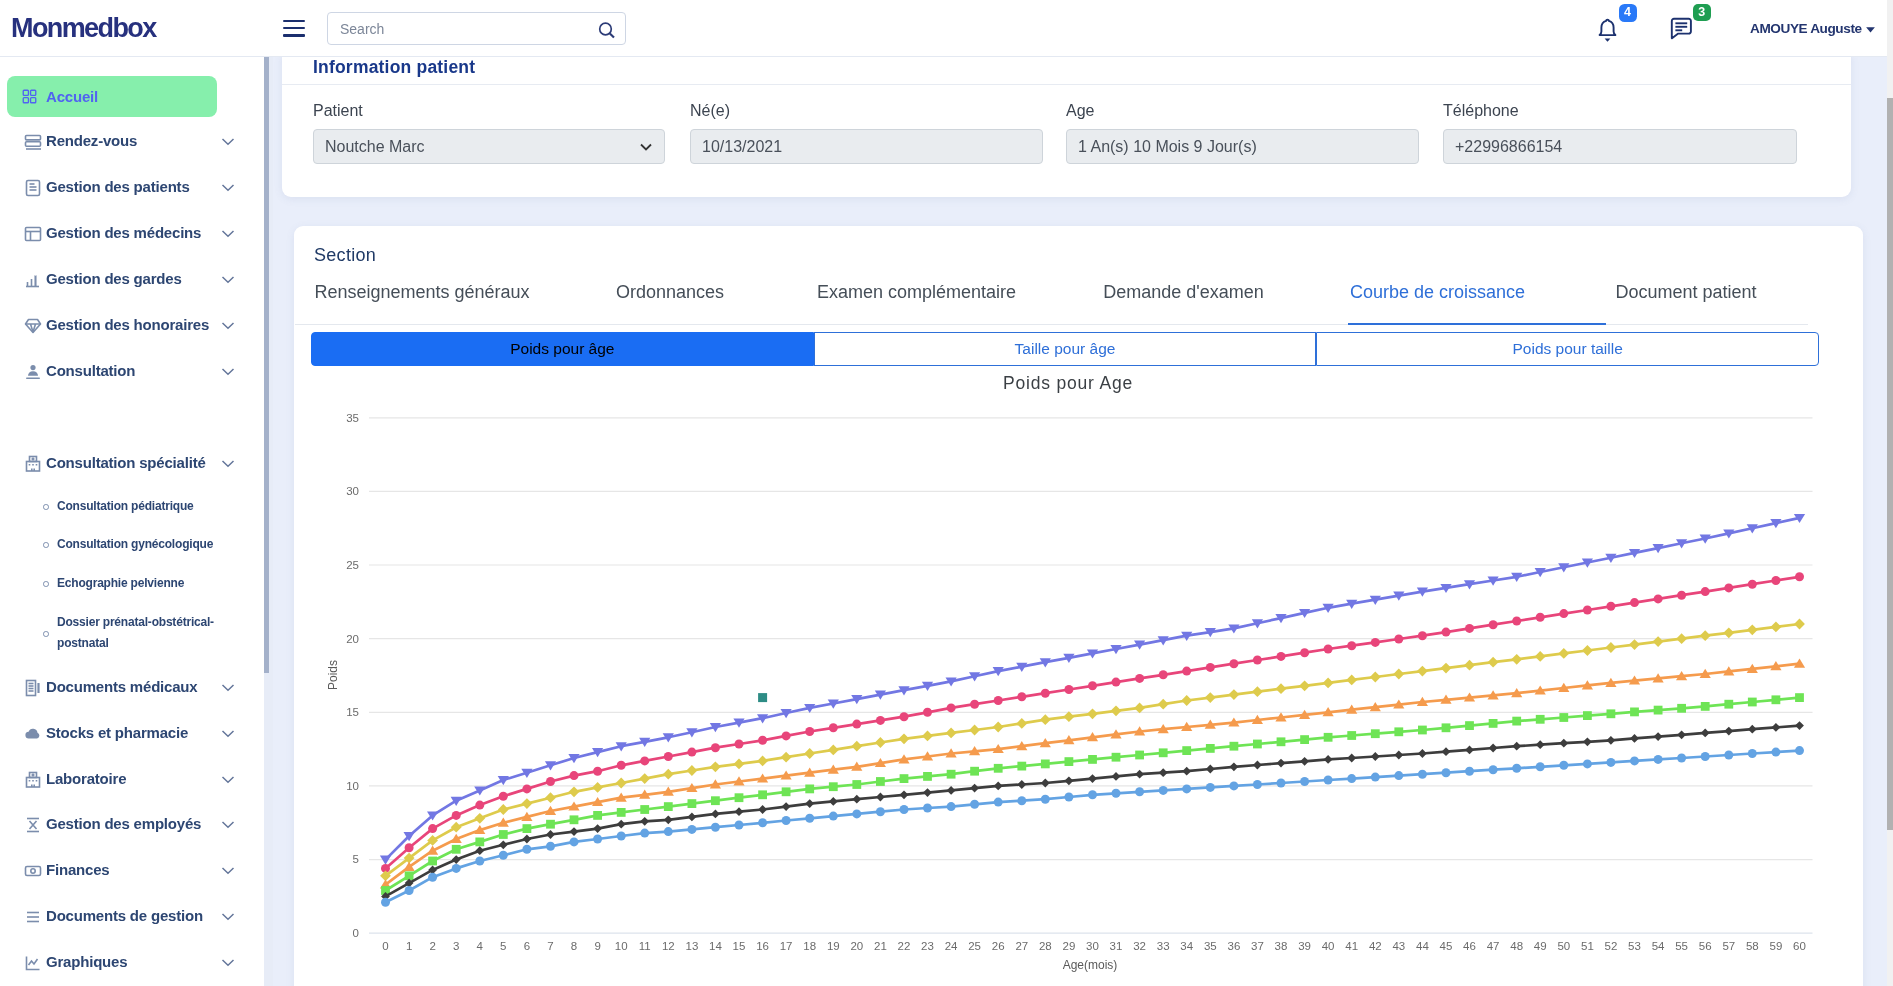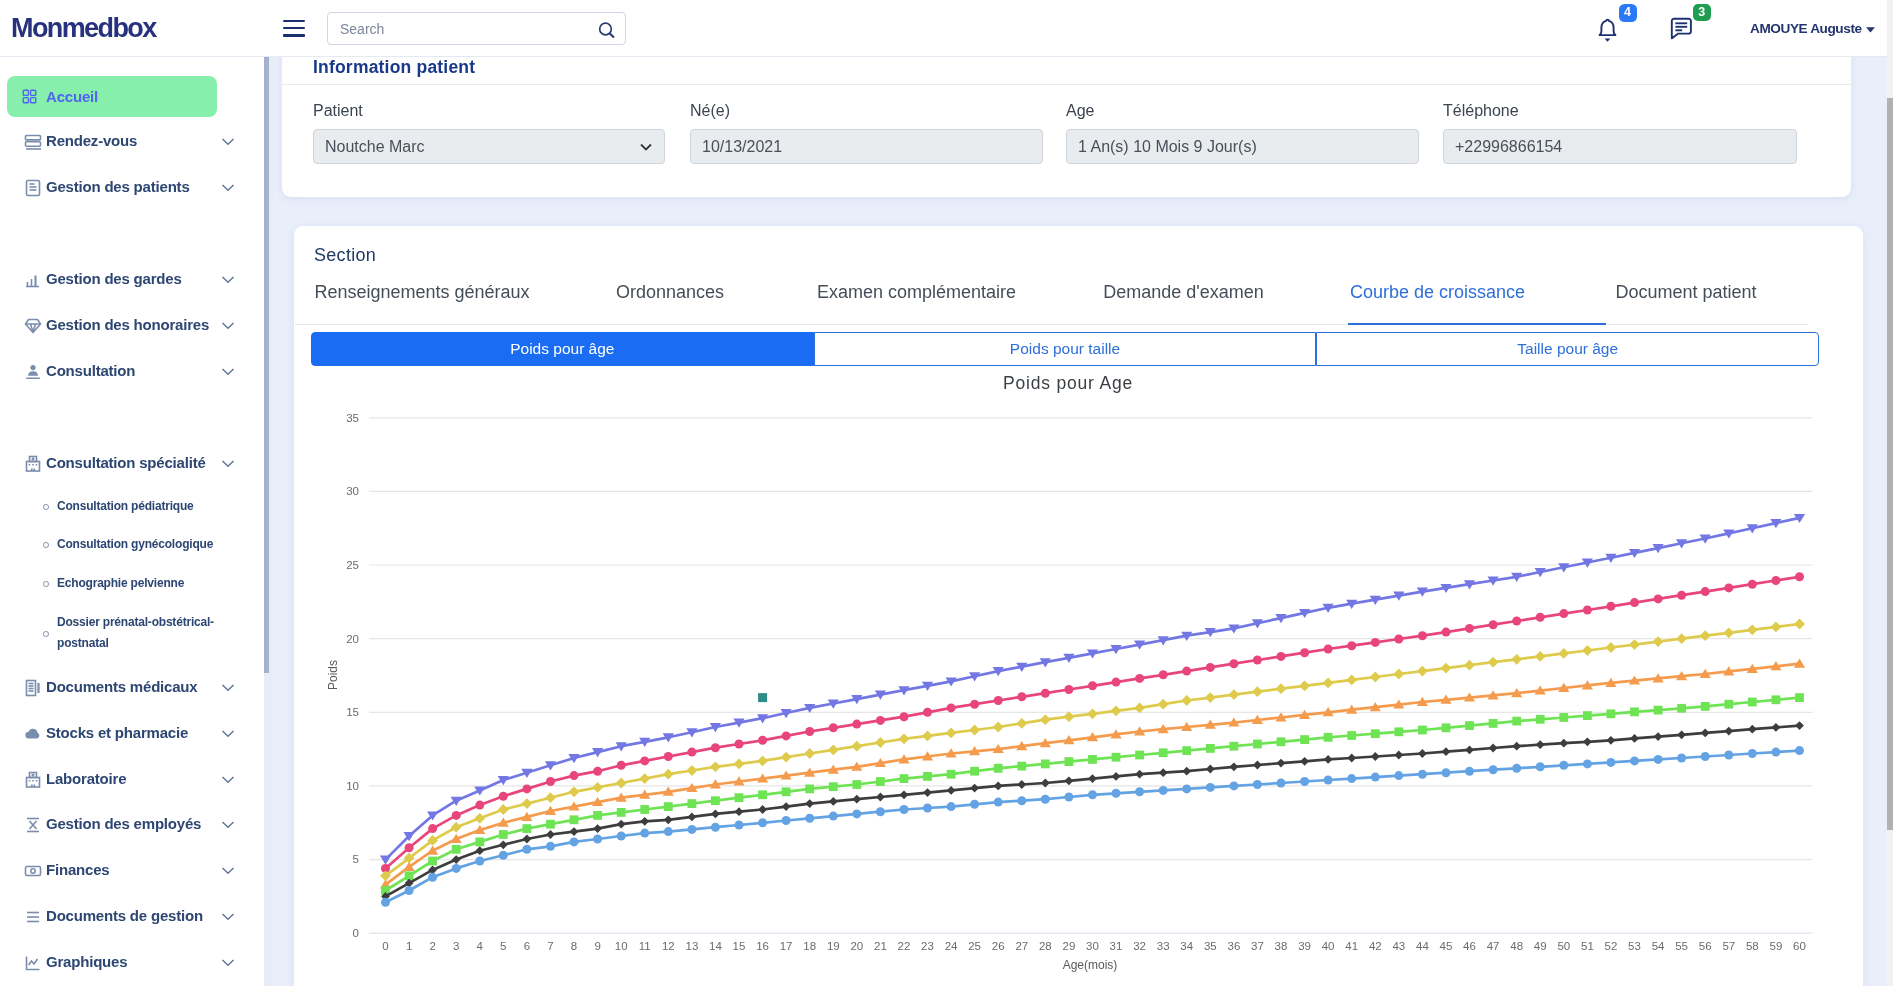--- a/index.html
+++ b/index.html
@@ -35,21 +35,21 @@
 .flabel{position:absolute;top:48.5px;font-size:16px;color:#3c4450}
 .finput{position:absolute;top:76px;height:35px;background:#e9ecef;border:1px solid #ced4da;border-radius:4px;font-size:16px;color:#49505a;line-height:33px;padding-left:11px}
 #seccard{left:294px;top:226px;width:1569px;height:800px;z-index:5}
 #sectitle{position:absolute;left:20px;top:18.5px;font-size:18px;font-weight:normal;color:#203a66;letter-spacing:0.3px}
 .tabline{position:absolute;left:1px;top:97.5px;width:1513px;height:1px;background:#e4e8ee}
 .tab{position:absolute;top:56px;font-size:18px;color:#454e58;white-space:nowrap;transform:translateX(-50%)}
 .tab.active{color:#2e6fd8}
 .tabu{position:absolute;left:1054px;top:96.5px;width:258px;height:2.5px;background:#2e70d9}
 .btnrow{position:absolute;left:17px;top:105.5px;width:1508px;height:34px;display:flex}
 .btn{flex:1;border:1px solid #2e70d9;font-size:15.5px;text-align:center;line-height:32px;color:#2e6fd8;background:#fff}
-.btn.active{background:#1a6df3;color:#ffffff;border-color:#1a6df3;border-radius:4px 0 0 4px}
+.btn.active{background:#1a6df3;color:#000000;border-color:#1a6df3;border-radius:4px 0 0 4px}
 .btn:last-child{border-radius:0 4px 4px 0}
 #charttitle{position:absolute;left:0;top:147px;width:1548px;text-align:center;font-size:17.5px;color:#3a3f44;letter-spacing:0.8px}
 
 .hicon{position:absolute;top:0;color:#233a72}
 .badge{position:absolute;font-size:13px;font-weight:bold;color:#fff;text-align:center;border-radius:6px;z-index:31}
 #uname{position:absolute;left:1750px;top:21px;font-size:13.6px;font-weight:bold;color:#23356f;letter-spacing:-0.4px;white-space:nowrap}
 
 #rsb{position:absolute;right:0;top:0;width:6px;height:986px;background:#f1f1f1;z-index:40}
 #rsbthumb{position:absolute;right:0;top:98px;width:6px;height:732px;background:#b1b1b1}
 </style></head><body>
@@ -105,20 +105,31 @@
         </svg></span>
     </div>
 <div class="mi" style="top:108px">
       <span class="ic"><svg width="18" height="18" viewBox="0 0 18 18" fill="none" stroke="#7b8dac" stroke-width="1.6">
           <rect x="2.5" y="1.5" width="13" height="15" rx="1.5"></rect>
           <line x1="5.5" y1="5" x2="10.5" y2="5"></line>
           <line x1="5.5" y1="8" x2="12.5" y2="8"></line>
           <line x1="5.5" y1="11" x2="12.5" y2="11"></line>
         </svg></span>
       <span class="tx">Gestion des patients</span>
+      <span class="ch"><svg width="16" height="15" viewBox="0 0 16 15" fill="none" stroke="#64769a" stroke-width="1.5">
+          <path d="M2.5 5l5.5 5.2L13.5 5"></path>
+        </svg></span>
+    </div>
+<div class="mi" style="top:154px">
+      <span class="ic"><svg width="18" height="18" viewBox="0 0 18 18" fill="none" stroke="#7b8dac" stroke-width="1.6">
+          <rect x="1.5" y="2.5" width="15" height="13" rx="1"></rect>
+          <line x1="1.5" y1="6.5" x2="16.5" y2="6.5"></line>
+          <line x1="6.5" y1="6.5" x2="6.5" y2="15.5"></line>
+        </svg></span>
+      <span class="tx">Gestion des médecins</span>
       <span class="ch"><svg width="16" height="15" viewBox="0 0 16 15" fill="none" stroke="#64769a" stroke-width="1.5">
           <path d="M2.5 5l5.5 5.2L13.5 5"></path>
         </svg></span>
     </div>
 <div class="mi" style="top:200px">
       <span class="ic"><svg width="18" height="18" viewBox="0 0 18 18" fill="none" stroke="#7b8dac" stroke-width="1.6">
           <line x1="3.5" y1="15" x2="3.5" y2="11"></line>
           <line x1="7.5" y1="15" x2="7.5" y2="8"></line>
           <line x1="11.5" y1="15" x2="11.5" y2="5"></line>
           <rect x="10" y="4" width="3" height="11" fill="#7b8dac" stroke="none" opacity="0.35"></rect>
@@ -288,22 +299,22 @@
 <div class="tab" style="left:128px">Renseignements généraux</div>
     <div class="tab" style="left:376px">Ordonnances</div>
     <div class="tab" style="left:622.5px">Examen complémentaire</div>
     <div class="tab" style="left:889.5px">Demande d'examen</div>
     <div class="tab active" style="left:1143.5px">Courbe de croissance</div>
     <div class="tab" style="left:1392px">Document patient</div>
 <div class="tabline"></div>
     <div class="tabu"></div>
 <div class="btnrow">
       <div class="btn active">Poids pour âge</div>
+      <div class="btn">Taille pour âge</div>
       <div class="btn">Poids pour taille</div>
-      <div class="btn">Taille pour âge</div>
     </div>
 <div id="charttitle">Poids pour Age</div>
 </div>
 <svg width="1893" height="986" viewBox="0 0 1893 986" font-family="Liberation Sans, sans-serif" style="position:absolute;left:0;top:0;z-index:10">
     <line x1="369" y1="933.2" x2="1812.5" y2="933.2" stroke="#dde3ec" stroke-width="1.2"></line>
     <line x1="369" y1="859.6" x2="1812.5" y2="859.6" stroke="#e6e6e6" stroke-width="1.2"></line>
     <line x1="369" y1="785.9" x2="1812.5" y2="785.9" stroke="#e6e6e6" stroke-width="1.2"></line>
     <line x1="369" y1="712.3" x2="1812.5" y2="712.3" stroke="#e6e6e6" stroke-width="1.2"></line>
     <line x1="369" y1="638.7" x2="1812.5" y2="638.7" stroke="#e6e6e6" stroke-width="1.2"></line>
     <line x1="369" y1="565.0" x2="1812.5" y2="565.0" stroke="#e6e6e6" stroke-width="1.2"></line>

